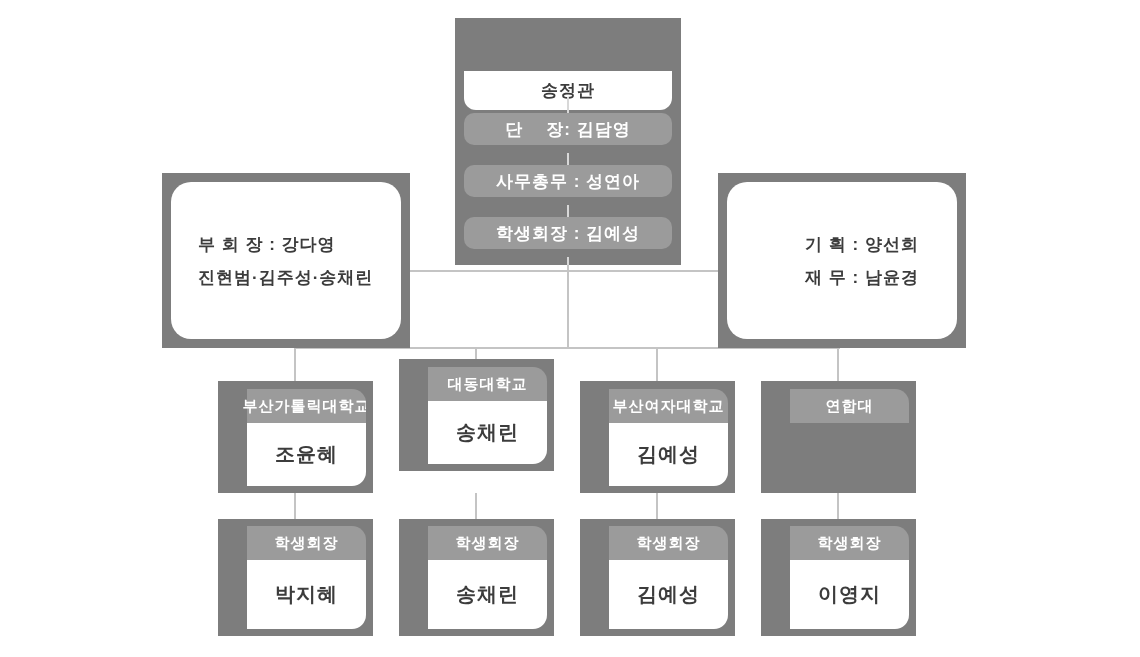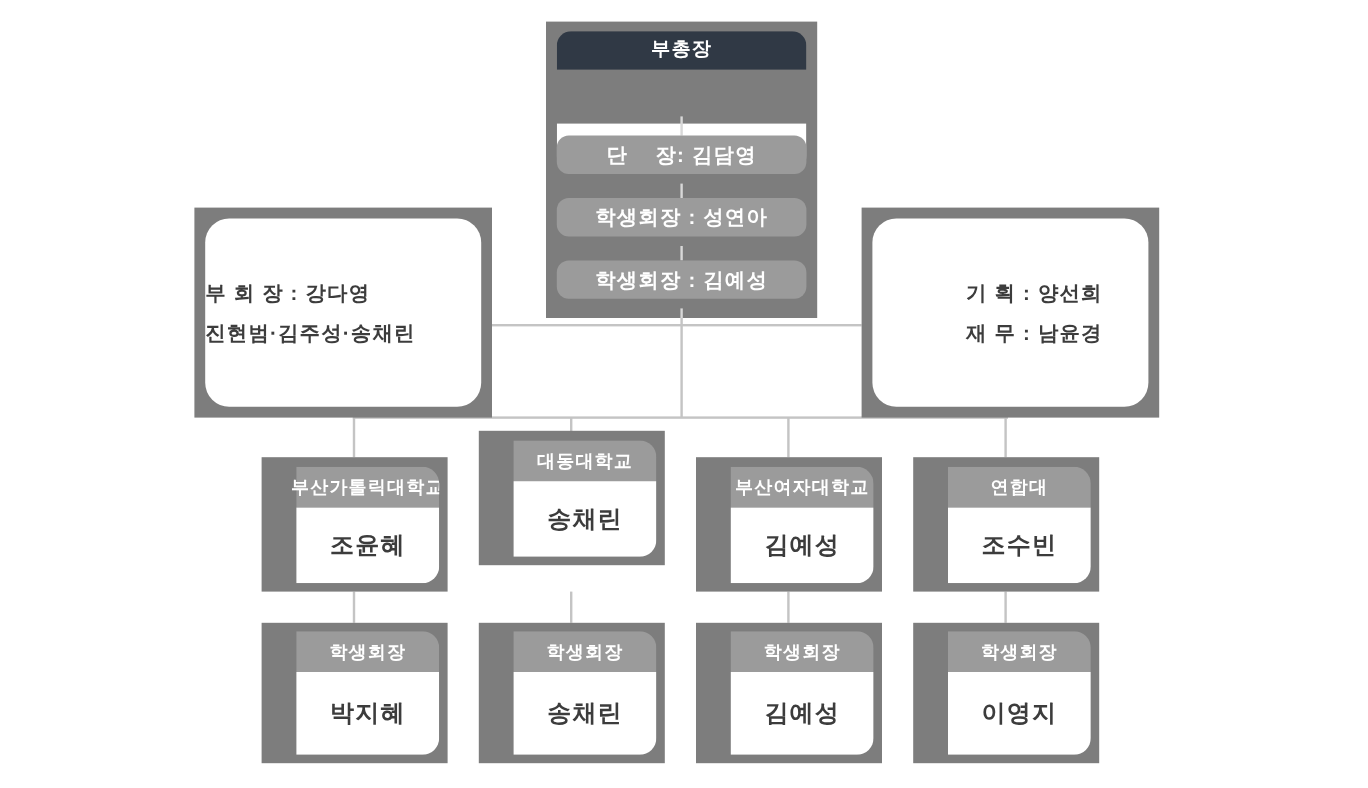--- a/index.html
+++ b/index.html
@@ -35,21 +35,21 @@
   }
   .cline { position: absolute; left: 112px; width: 2px; background: #d8d8d8; }
 
   
   .panel {
     position: absolute; inset: 9px; border-radius: 20px;
     background: var(--box_white, #ffffff); color: var(--text_dark, #3c3c3c);
     display: flex; flex-direction: column; justify-content: center;
     font-size: 17px; line-height: 33px; letter-spacing: 1px;
   }
-  .panel.left-align { }
+  .panel.left-align { padding-left: 27px; }
   .panel.center-align { align-items: center; padding-left: 40px; }
   .panel div { white-space: pre; }
 
   
   .small-card {
     position: absolute; left: 7px; right: 7px; top: 8px; bottom: 7px;
     border-radius: 14px; overflow: hidden; display: flex; flex-direction: column; padding-left: 22px;
   }
   .small-card.b { top: 7px; }
   .small-card-header {
@@ -75,27 +75,26 @@
   <div class="line" style="left:475px;top:348px;width:2px;height:33px"></div>
   <div class="line" style="left:656px;top:348px;width:2px;height:33px"></div>
   <div class="line" style="left:837px;top:348px;width:2px;height:33px"></div>
   <div class="line" style="left:294px;top:493px;width:2px;height:26px"></div>
   <div class="line" style="left:475px;top:493px;width:2px;height:26px"></div>
   <div class="line" style="left:656px;top:493px;width:2px;height:26px"></div>
   <div class="line" style="left:837px;top:493px;width:2px;height:26px"></div>
 
   <div class="unit" style="left:455px;top:18px;width:226px;height:247px">
     <div class="top-card">
-      <div class="top-card-header">부총장</div>
       <div class="top-card-body">송정관</div>
     </div>
     <div class="cline" style="top:79px;height:16px"></div>
     <div class="pill" style="top:95px">단    장: 김담영</div>
     <div class="cline" style="top:135px;height:12px"></div>
-    <div class="pill" style="top:147px">학생회장 : 성연아</div>
+    <div class="pill" style="top:147px">사무총무 : 성연아</div>
     <div class="cline" style="top:187px;height:12px"></div>
     <div class="pill" style="top:199px">학생회장 : 김예성</div>
     <div class="cline" style="top:239px;height:8px"></div>
   </div>
 
   <div class="unit" style="left:162px;top:173px;width:248px;height:175px">
     <div class="panel left-align">
       <div>부 회 장 : 강다영</div>
       <div>진현범·김주성·송채린</div>
     </div>
@@ -122,21 +121,20 @@
   </div>
   <div class="unit" style="left:580px;top:381px;width:155px;height:112px">
     <div class="small-card">
       <div class="small-card-header">부산여자대학교</div>
       <div class="small-card-body">김예성</div>
     </div>
   </div>
   <div class="unit" style="left:761px;top:381px;width:155px;height:112px">
     <div class="small-card">
       <div class="small-card-header">연합대</div>
-      <div class="small-card-body">조수빈</div>
     </div>
   </div>
 
   <div class="unit" style="left:218px;top:519px;width:155px;height:117px">
     <div class="small-card b">
       <div class="small-card-header">학생회장</div>
       <div class="small-card-body">박지혜</div>
     </div>
   </div>
   <div class="unit" style="left:399px;top:519px;width:155px;height:117px">

